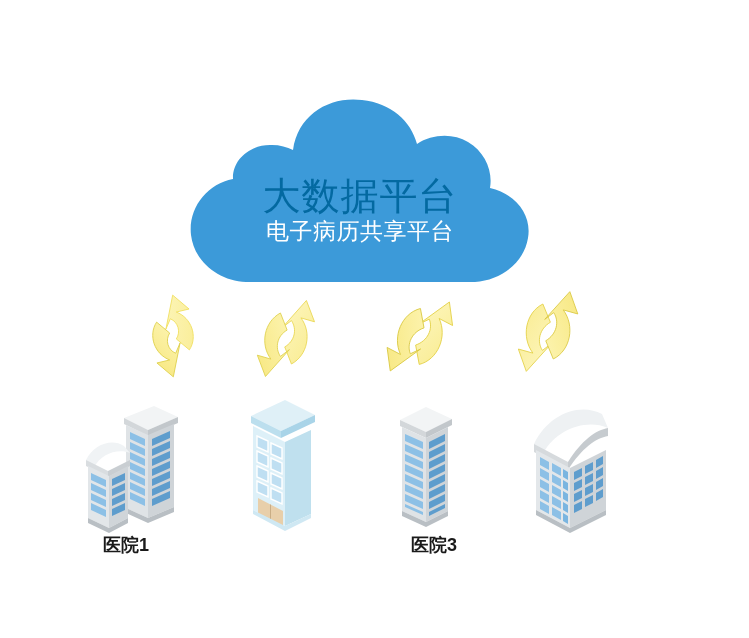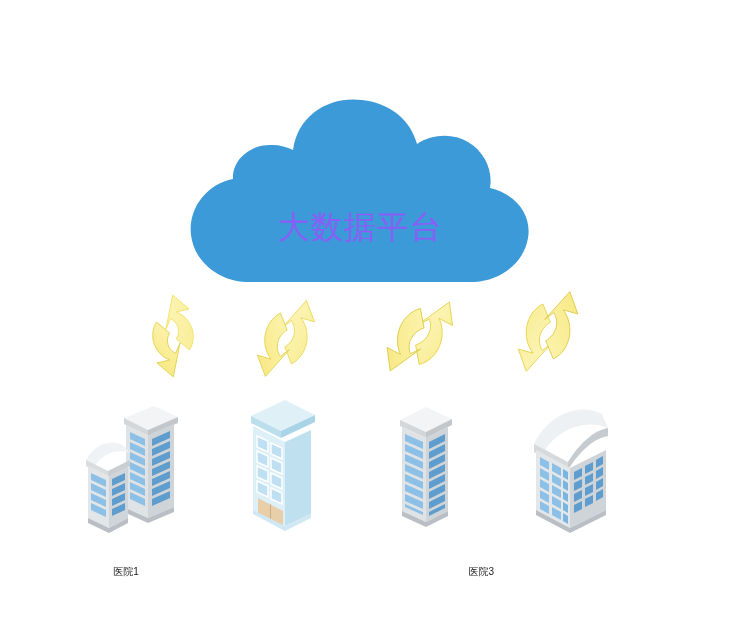--- a/index.html
+++ b/index.html
@@ -40,22 +40,22 @@
     height: 205px;
     display: flex;
     flex-direction: column;
     align-items: center;
     justify-content: flex-end;
     padding-bottom: 48px;
     box-sizing: border-box;
     pointer-events: none;
   }
   .cloud-title {
-    color: #8b5cf6;
-    font-size: 32px;
+    color: #0369a1;
+    font-size: 38px;
     line-height: 1.08;
     letter-spacing: 1px;
     font-weight: 400;
     white-space: nowrap;
   }
   .cloud-subtitle {
     color: #ffffff;
     font-size: 23px;
     line-height: 1.18;
     letter-spacing: 0.5px;
@@ -82,30 +82,31 @@
   }
   .building svg { display: block; }
   .b1 { left: 78px;  top: 400px; }
   .b2 { left: 241px; top: 398px; }
   .b3 { left: 394px; top: 402px; }
   .b4 { left: 522px; top: 398px; }
 
   
   .label {
     position: absolute;
-    top: 566px;
+    top: 535px;
     width: 120px;
     text-align: center;
-    font-size: 10px;
+    font-size: 18px;
     color: #1a1a1a;
     line-height: 1.2;
+    font-weight: bold;
   }
   .label-1 { left: 66px; }
   .label-2 { left: 216px; }
-  .label-3 { left: 374px; text-align: right; }
+  .label-3 { left: 374px; }
   .label-4 { left: 508px; }
 </style>
 </head>
 <body>
 
 <div id="canvas">
 
   <div class="cloud-wrap">
     <svg class="cloud-svg" viewBox="0 0 360 205">
       <path fill="#3c9ad9" d="
@@ -118,20 +119,21 @@
         C 344 175, 321 192, 295 194
         L 66 194
         C 38 193, 14 173, 11 147
         C 8 120, 27 96, 53 91
         C 52 72, 70 56, 92 57
         C 100 57, 107 59, 113 62
         Z"></path>
     </svg>
     <div class="cloud-text">
       <div class="cloud-title">大数据平台</div>
+      <div class="cloud-subtitle">电子病历共享平台</div>
     </div>
   </div>
 
   <div class="arrow arrow-1">
     <svg viewBox="0 0 96 108">
       <defs>
         <linearGradient id="gA1" x1="0" y1="0" x2="1" y2="1">
           <stop offset="0%" stop-color="#fdf6bf"></stop>
             <stop offset="100%" stop-color="#f9ec92"></stop>
         </linearGradient>

